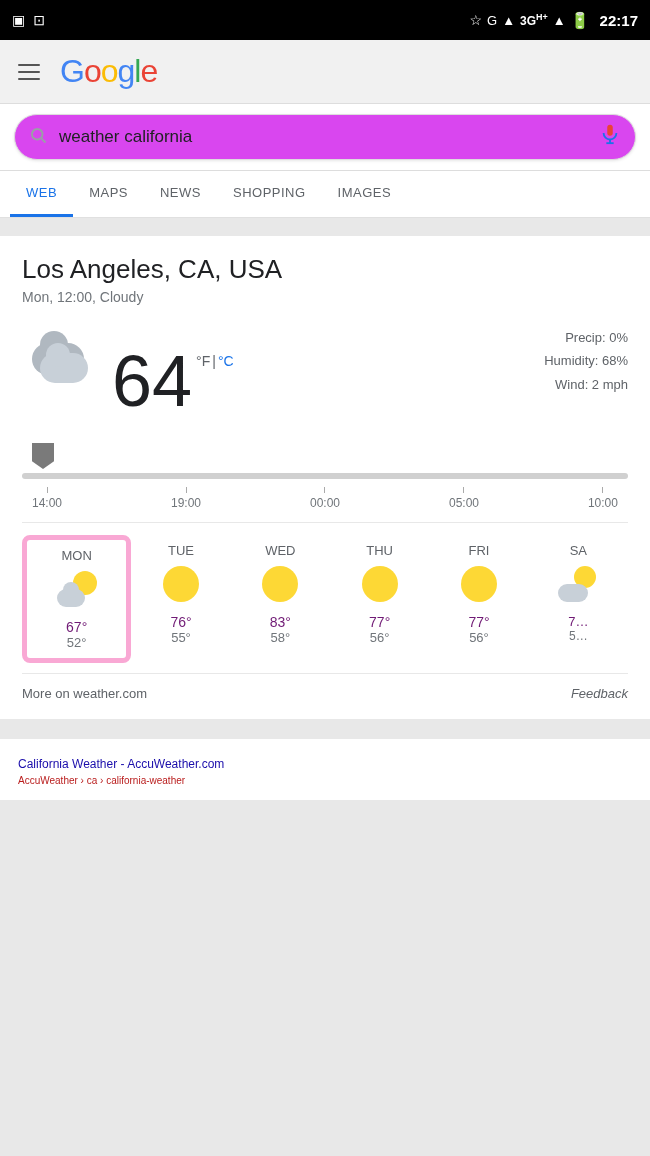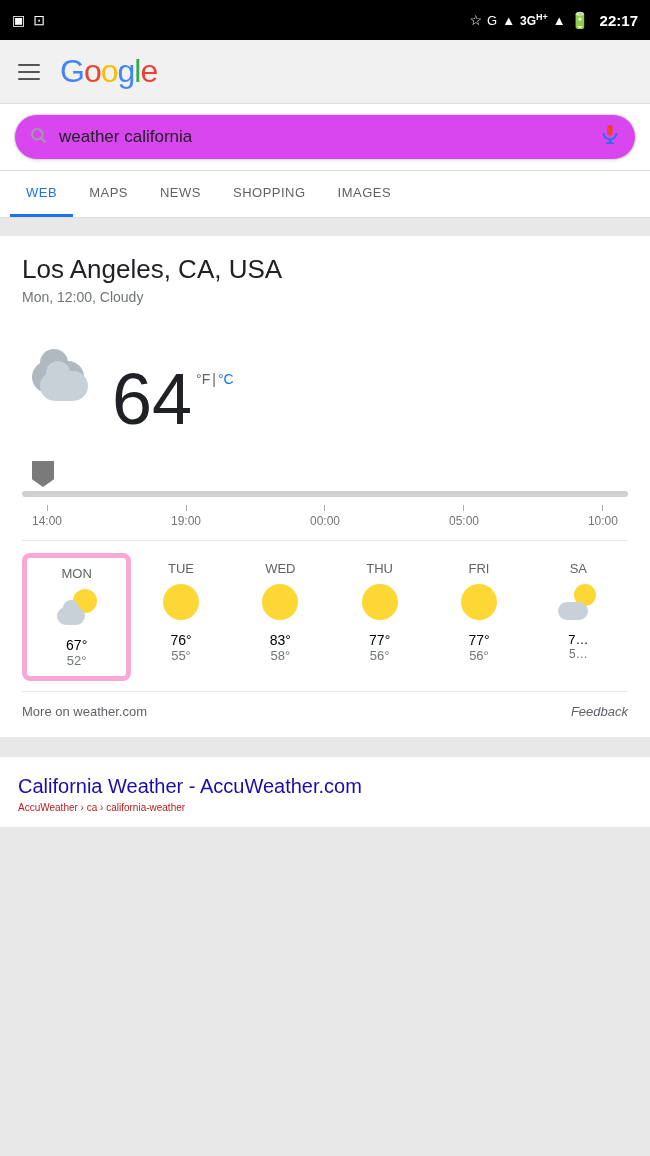--- a/index.html
+++ b/index.html
@@ -137,21 +137,21 @@
     }
     .weather-location {
       font-size: 26px;
       font-weight: 400;
       color: #202124;
       margin-bottom: 4px;
     }
     .weather-datetime {
       font-size: 14px;
       color: #70757a;
-      margin-bottom: 18px;
+      margin-bottom: 0;
     }
 
     
     .current-weather {
       display: flex;
       align-items: center;
       margin-bottom: 18px;
     }
     .weather-icon-large {
       width: 80px;
@@ -364,21 +364,21 @@
       height: 18px;
       background: #c8d0d8;
       border-radius: 9px;
       bottom: 0;
       left: 0;
     }
 
     .day-high {
       font-size: 14px;
       font-weight: 500;
-      color: #000000;
+      color: #701a75;
     }
     .day-low {
       font-size: 13px;
       color: #70757a;
     }
 
     
     .weather-footer {
       display: flex;
       justify-content: space-between;
@@ -398,21 +398,21 @@
       cursor: pointer;
     }
 
     
     .search-result {
       background: #fff;
       padding: 18px 18px 14px;
       margin-top: 2px;
     }
     .result-title {
-      font-size: 20px;
+      font-size: 12px;
       color: #1a0dab;
       cursor: pointer;
       margin-bottom: 4px;
     }
     .result-url {
       font-size: 10px;
       color: #b91c1c;
     }
 
     
@@ -491,20 +491,25 @@
       <div class="cloud-front"></div>
     </div>
     <div class="temp-display">
       <span class="temp-number">64</span>
       <div class="temp-units">
         <span class="unit-f">°F</span>
         <span class="unit-sep">|</span>
         <span class="unit-c">°C</span>
       </div>
     </div>
+    <div class="weather-details">
+      <div>Precip: 0%</div>
+      <div>Humidity: 68%</div>
+      <div>Wind: 2 mph</div>
+    </div>
   </div>
 
   <div class="timeline-section">
     <div class="timeline-marker"></div>
     <div class="timeline-bar"></div>
     <div class="timeline-ticks">
       <div class="tick">
         <div class="tick-mark"></div>
         <span class="tick-label">14:00</span>
       </div>

